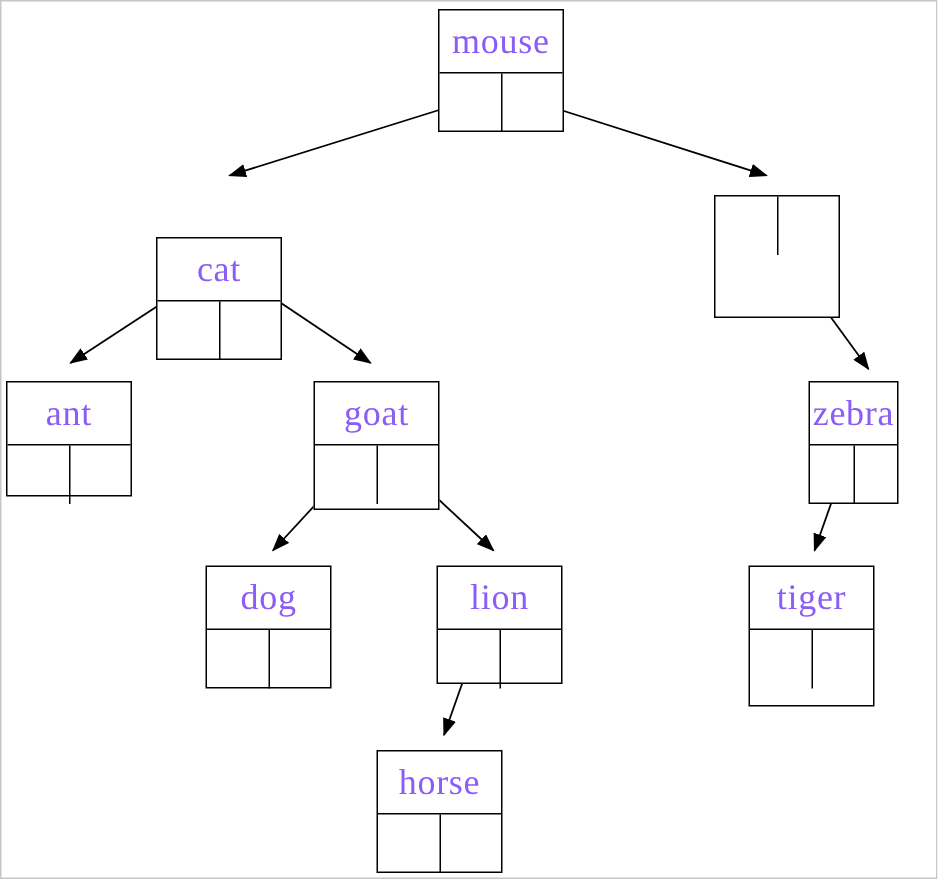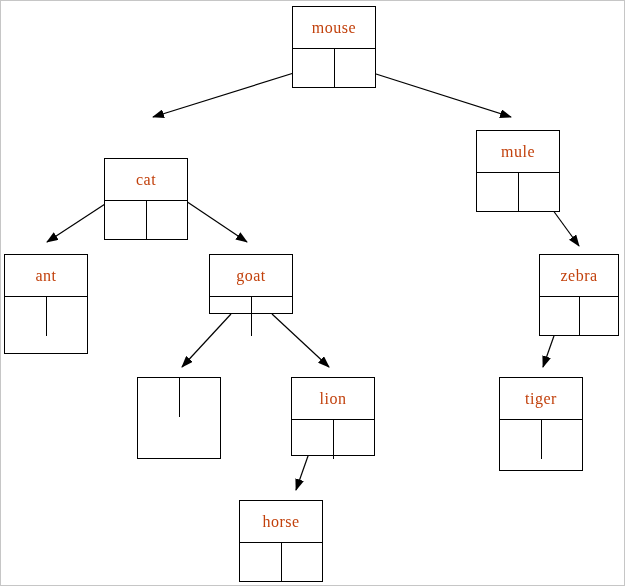--- a/index.html
+++ b/index.html
@@ -30,23 +30,23 @@
     border: 1px solid #000000;
     background: #ffffff;
   }
   .node .label {
     box-sizing: border-box;
     height: 42px;
     border-bottom: 1px solid #000000;
     display: flex;
     align-items: center;
     justify-content: center;
-    font-size: 16px;
+    font-size: 24px;
     line-height: 1;
-    color: #c2410c;
+    color: #8b5cf6;
     letter-spacing: 0.5px;
   }
   .node .pointers {
     display: flex;
     height: 39px;
   }
   .node .cell {
     flex: 1;
     box-sizing: border-box;
   }
@@ -83,68 +83,68 @@
         </div>
       </div>
       <div class="node" style="left: 103px; top: 129px; width: 84px; height: 82px; border-color: rgb(0, 0, 0); margin-top: 28px;">
         <div class="label">cat</div>
         <div class="pointers">
           <div class="cell left"></div>
           <div class="cell right"></div>
         </div>
       </div>
       <div class="node" style="left: 475px; top: 129px; width: 84px; height: 82px; border-color: rgb(0, 0, 0);">
-        <div class="label">mule</div>
         <div class="pointers">
           <div class="cell left"></div>
           <div class="cell right"></div>
         </div>
       </div>
-      <div class="node" style="left: 3px; top: 253px; width: 84px; height: 100px; border-color: rgb(0, 0, 0);">
+      <div class="node" style="left: 3px; top: 253px; width: 84px; height: 77px; border-color: rgb(0, 0, 0);">
         <div class="label">ant</div>
         <div class="pointers">
           <div class="cell left"></div>
           <div class="cell right"></div>
         </div>
       </div>
-      <div class="node" style="left: 208px; top: 253px; width: 84px; height: 60px; border-color: rgb(0, 0, 0);">
+      <div class="node" style="left: 208px; top: 253px; width: 84px; height: 86px; border-color: rgb(0, 0, 0);">
         <div class="label">goat</div>
         <div class="pointers">
           <div class="cell left"></div>
           <div class="cell right"></div>
         </div>
       </div>
-      <div class="node" style="left: 538px; top: 253px; width: 80px; height: 82px; border-color: rgb(0, 0, 0);">
+      <div class="node" style="left: 538px; top: 253px; width: 60px; height: 82px; border-color: rgb(0, 0, 0);">
         <div class="label">zebra</div>
         <div class="pointers">
           <div class="cell left"></div>
           <div class="cell right"></div>
         </div>
       </div>
       <div class="node" style="left: 136px; top: 376px; width: 84px; height: 82px; border-color: rgb(0, 0, 0);">
+        <div class="label">dog</div>
         <div class="pointers">
           <div class="cell left"></div>
           <div class="cell right"></div>
         </div>
       </div>
       <div class="node" style="left: 290px; top: 376px; width: 84px; height: 79px; border-color: rgb(0, 0, 0);">
         <div class="label">lion</div>
         <div class="pointers">
           <div class="cell left"></div>
           <div class="cell right"></div>
         </div>
       </div>
       <div class="node" style="left: 498px; top: 376px; width: 84px; height: 94px; border-color: rgb(0, 0, 0);">
         <div class="label">tiger</div>
         <div class="pointers">
           <div class="cell left"></div>
           <div class="cell right"></div>
         </div>
       </div>
-      <div class="node" style="left: 238px; top: 499px; width: 84px; height: 82px; border-color: rgb(0, 0, 0);">
+      <div class="node" style="left: 250px; top: 499px; width: 84px; height: 82px; border-color: rgb(0, 0, 0);">
         <div class="label">horse</div>
         <div class="pointers">
           <div class="cell left"></div>
           <div class="cell right"></div>
         </div>
       </div>
     </div>
 </div>
 
 </body></html>

